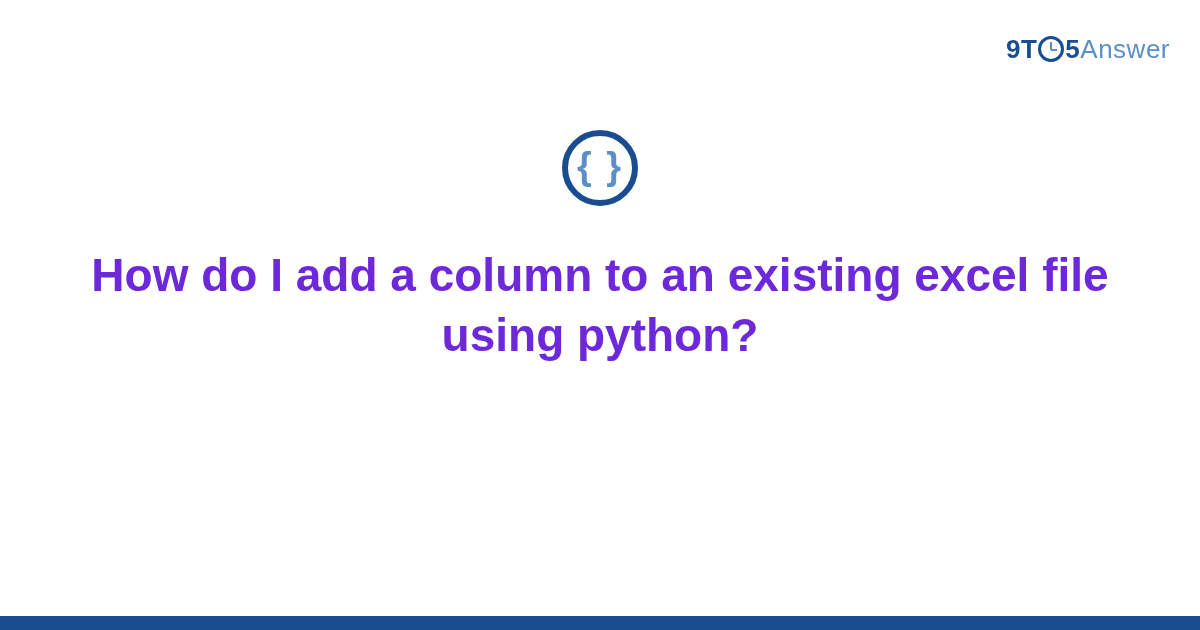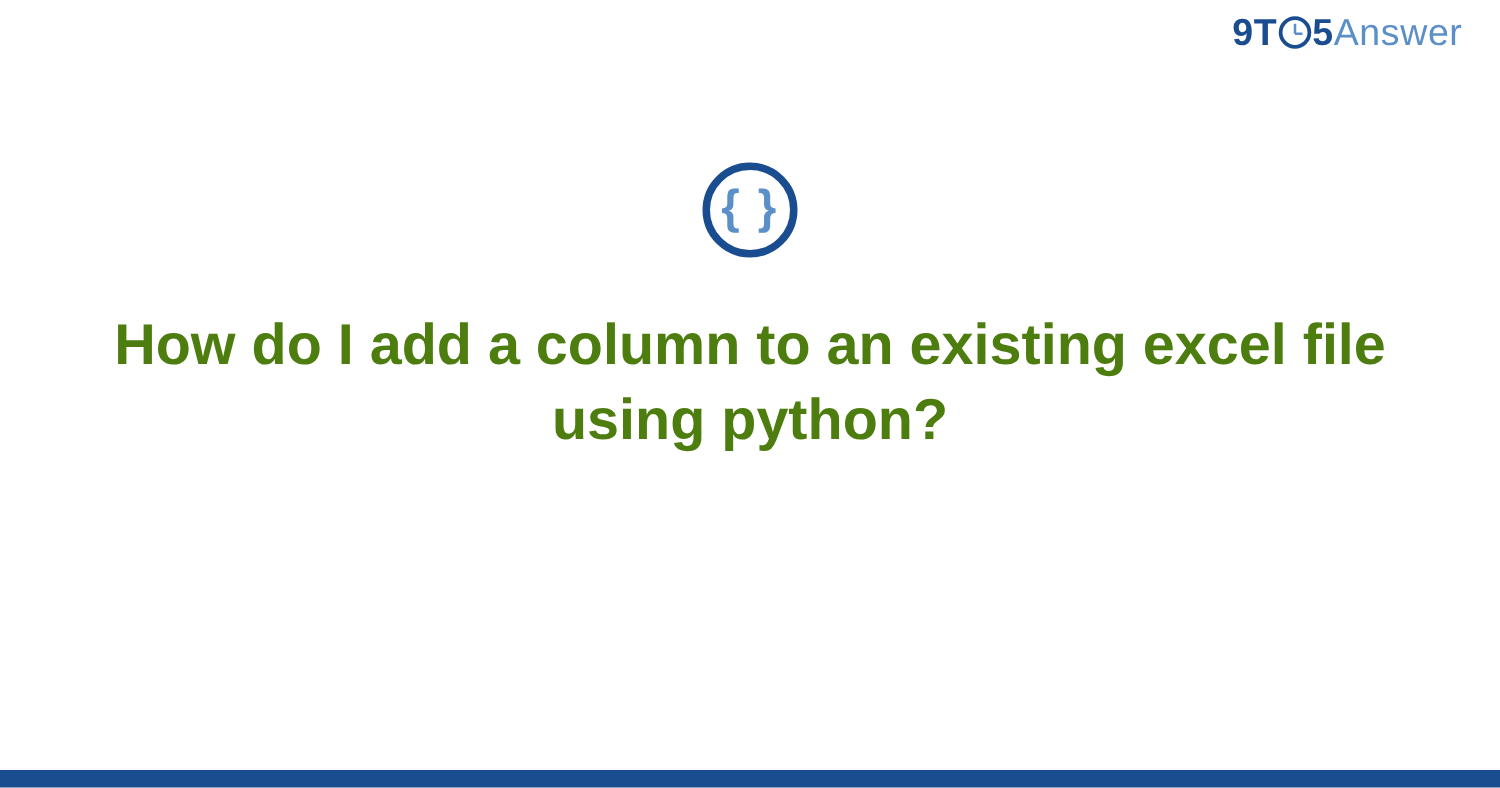--- a/index.html
+++ b/index.html
@@ -10,23 +10,23 @@
     body {
       width: 1200px;
       height: 630px;
       background: #ffffff;
       font-family: -apple-system, BlinkMacSystemFont, "Segoe UI", Helvetica, Arial, sans-serif;
       position: relative;
       overflow: hidden;
     }
     .logo {
       position: absolute;
-      top: 10px;
+      top: 34px;
       right: 30px;
-      font-size: 30px;
+      font-size: 26px;
       font-weight: 600;
       letter-spacing: 0.5px;
     }
     .logo .nine-to {
       color: #1a4d8f;
     }
     .logo .clock {
       display: inline-block;
       width: 26px;
       height: 26px;
@@ -87,21 +87,21 @@
       font-size: 38px;
       font-weight: 700;
       color: #5a8fc7;
       letter-spacing: 2px;
       font-family: "Segoe UI", Arial, sans-serif;
       line-height: 1;
       position: relative;
       top: -2px;
     }
     .title {
-      color: #4d7c0f;
+      color: #6d28d9;
       font-size: 46px;
       font-weight: 700;
       line-height: 1.3;
       max-width: 1020px;
     }
     .bottom-bar {
       position: absolute;
       bottom: 0;
       left: 0;
       right: 0;

